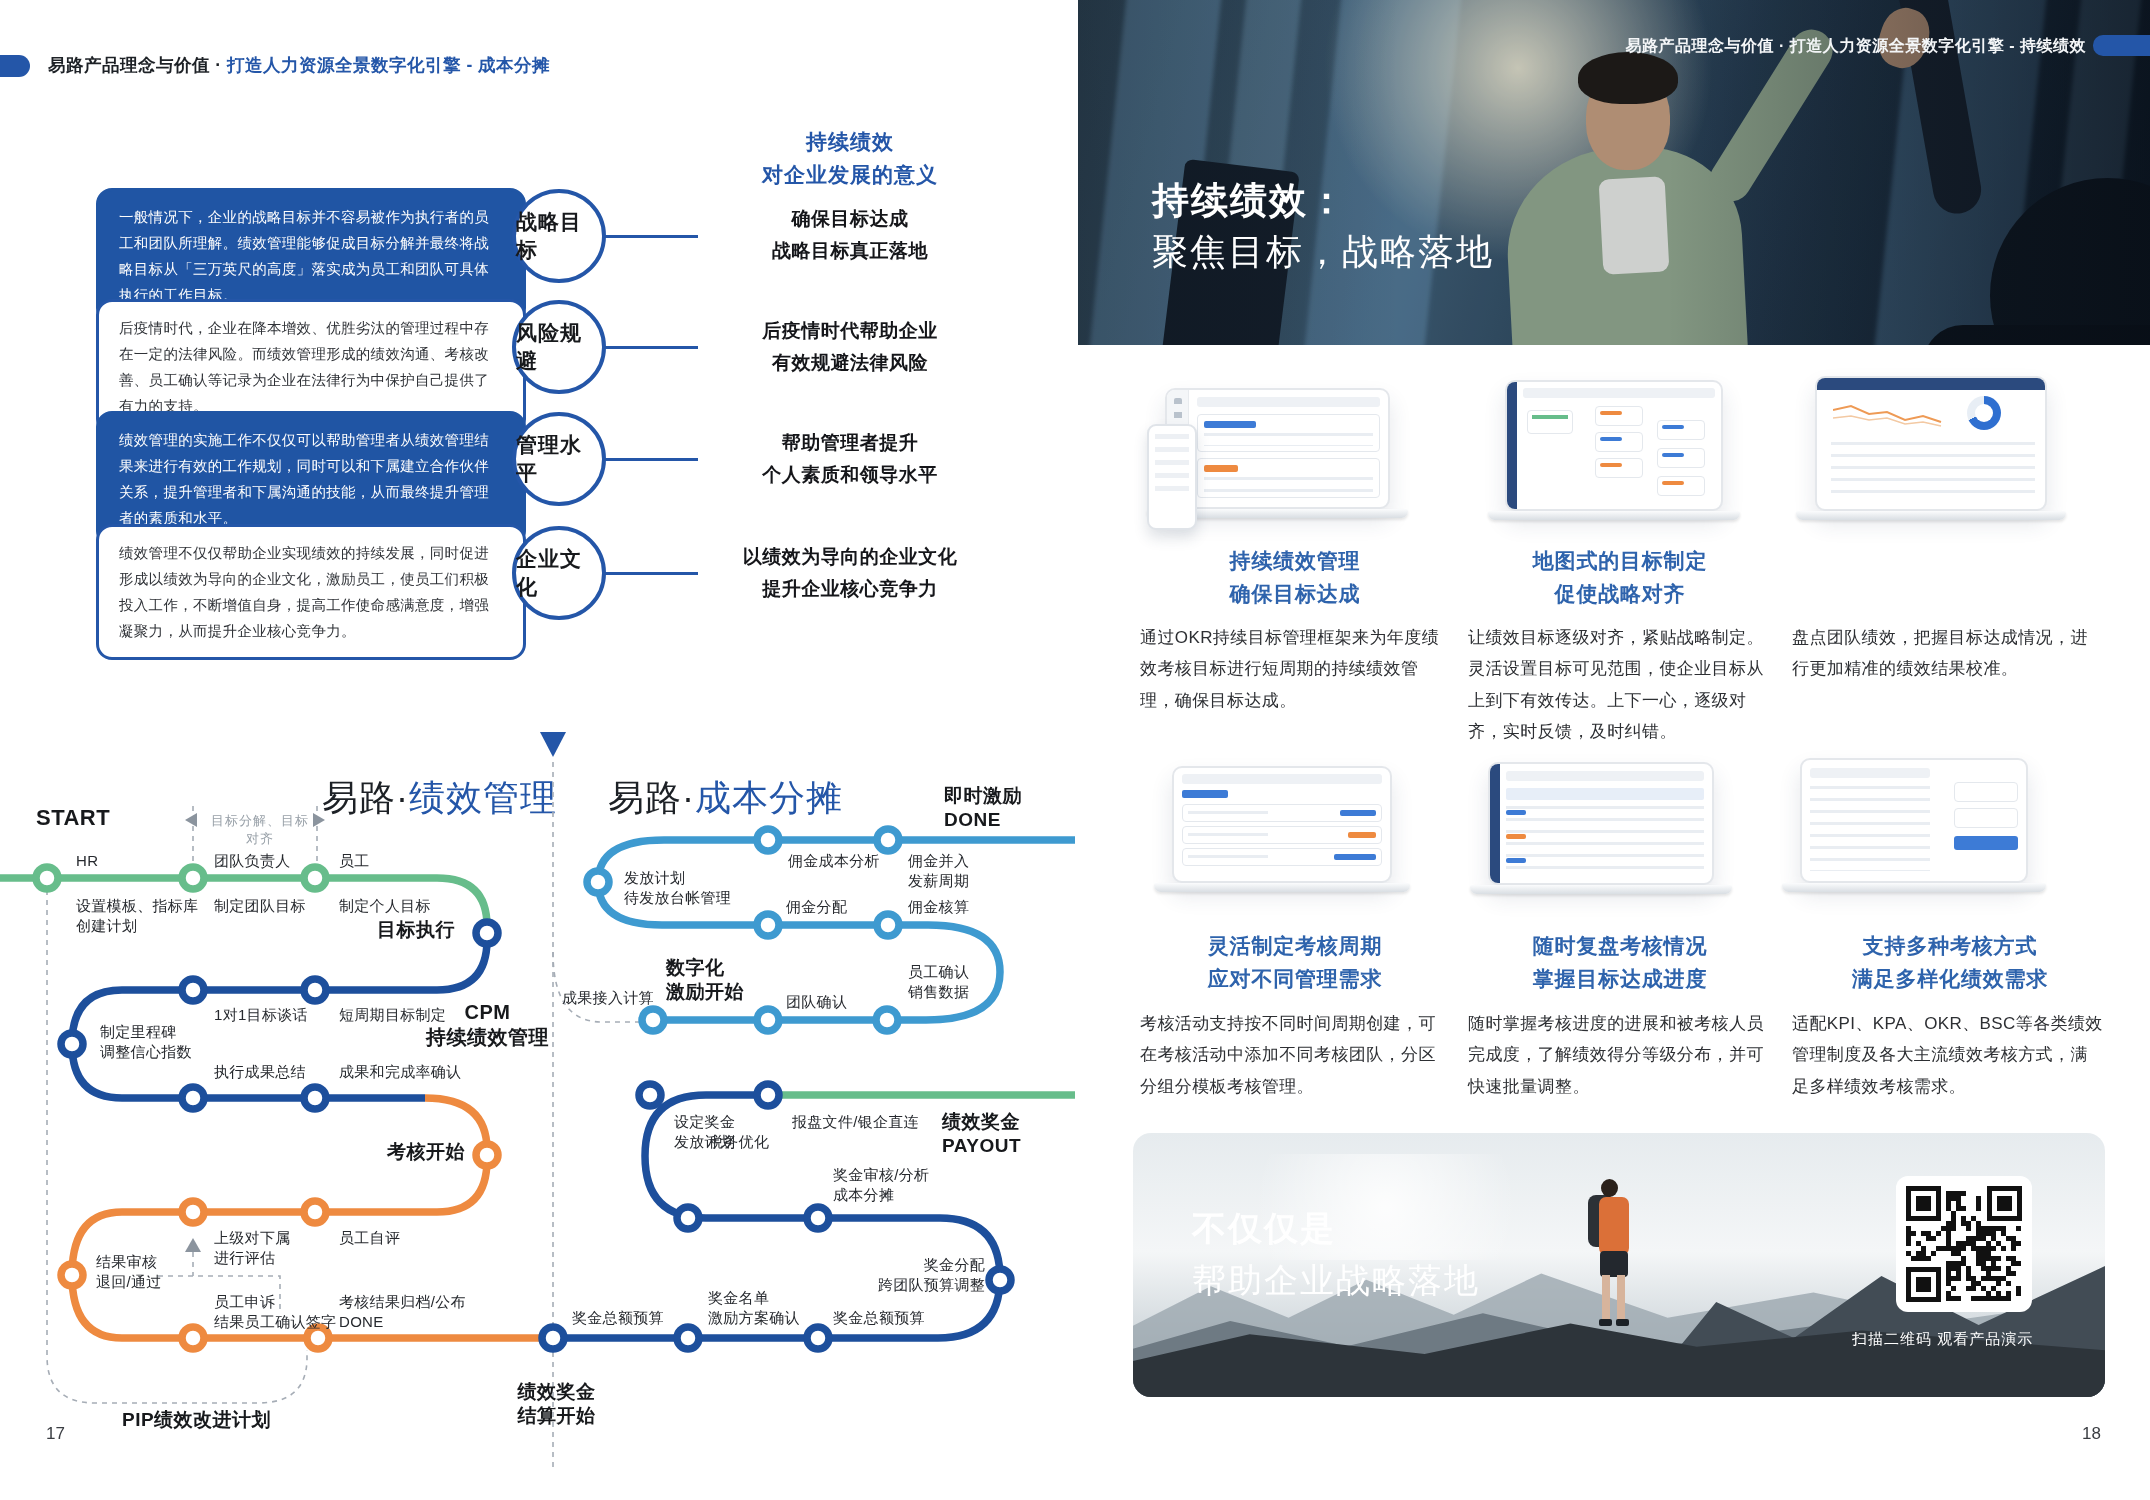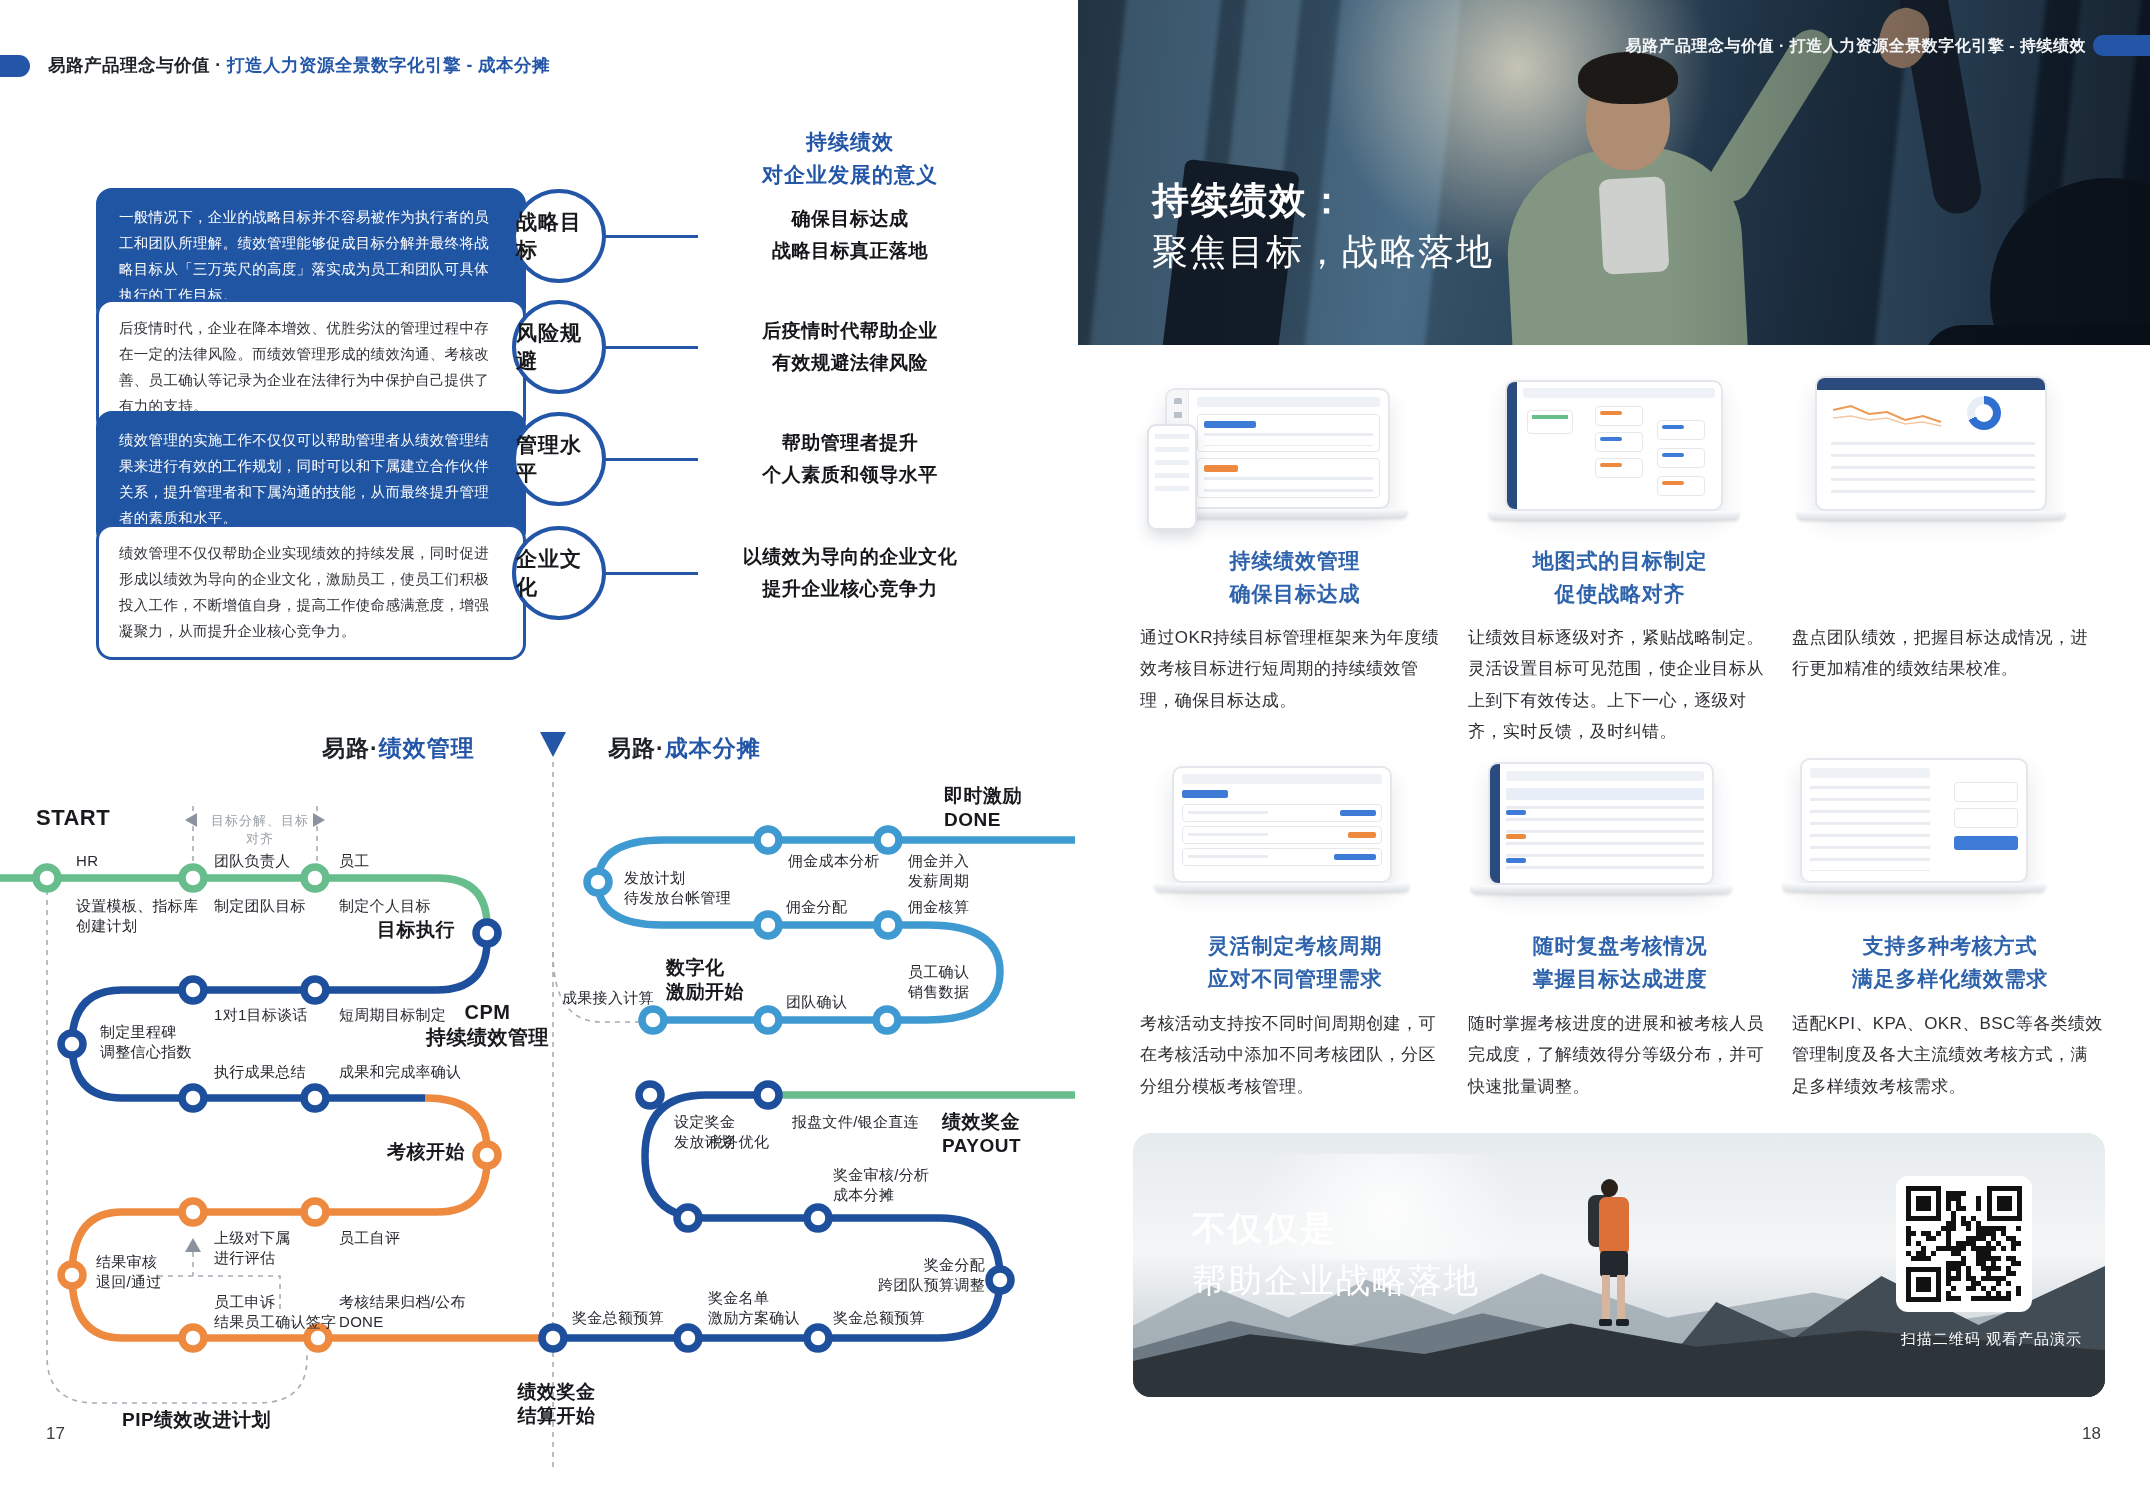--- a/index.html
+++ b/index.html
@@ -23,21 +23,21 @@
              border-radius:50%; display:flex; align-items:center; justify-content:center;
              font-size:21px; font-weight:bold; color:#17191c; letter-spacing:1px; z-index:3; }
   .bconn { position:absolute; left:602px; width:96px; height:3px; background:#2456A8; }
   .bval { position:absolute; left:690px; width:320px; text-align:center; font-size:19px; font-weight:bold;
           color:#15161a; line-height:1.7; letter-spacing:.5px; }
   .btitle { position:absolute; left:690px; top:126px; width:320px; text-align:center; font-size:21px;
             font-weight:bold; color:#2456A8; line-height:1.55; letter-spacing:1px; }
 
   
   .flowsvg { position:absolute; left:0; top:700px; }
-  .ftitle { position:absolute; font-size:23px; font-weight:bold; letter-spacing:1px; }
+  .ftitle { position:absolute; font-size:36px; font-weight:normal; letter-spacing:1px;margin-top:41px; }
   .ftitle .blk { color:#1d2126; } .ftitle .blu { color:#2456A8; }
   .fl { position:absolute; font-size:15px; color:#26292e; line-height:1.3; white-space:pre-line; letter-spacing:.3px; }
   .flb { position:absolute; font-size:19px; font-weight:bold; color:#17191c; line-height:1.25; white-space:pre-line; letter-spacing:.5px; }
   .flg { position:absolute; font-size:13px; color:#98a0a8; letter-spacing:1px; }
   .pageno { position:absolute; font-size:17px; color:#3a3d42; }
 
   
   .hero { position:absolute; left:1078px; top:0; width:1072px; height:345px; overflow:hidden;
           background:linear-gradient(105deg,#2e4250 0%,#3c586d 34%,#24384a 60%,#101c28 100%); }
   .wstrip { position:absolute; top:-20px; bottom:-20px; transform:skewX(-6deg); filter:blur(2px); }
@@ -80,21 +80,21 @@
   .banner { position:absolute; left:1133px; top:1133px; width:972px; height:264px; border-radius:18px; overflow:hidden;
             background:linear-gradient(180deg,#e6ebee 0%,#f4f6f7 45%,#b7c2c9 100%); }
   .bn { position:absolute; }
   .bn-t1 { position:absolute; left:1192px; top:1206px; font-size:34px; font-weight:bold; color:#fff; letter-spacing:2px; z-index:6; }
   .bn-t2 { position:absolute; left:1192px; top:1258px; font-size:34px; font-weight:500; color:#fff; letter-spacing:2px; z-index:6; }
   .qrbox { position:absolute; left:1896px; top:1176px; width:136px; height:136px; background:#fff; border-radius:12px; z-index:6; }
   .qrgrid { position:absolute; left:10px; top:10px; width:116px; height:116px; }
   .qrgrid i { position:absolute; width:5px; height:5px; background:#111; }
   .finder { position:absolute; width:35px; height:35px; border:5px solid #111; }
   .finder:after { content:""; position:absolute; left:5px; top:5px; width:15px; height:15px; background:#111; }
-  .qrcap { position:absolute; left:1852px; top:1330px; width:230px; text-align:right; font-size:15px; color:#fff; letter-spacing:1px; z-index:6; }
+  .qrcap { position:absolute; left:1852px; top:1330px; width:230px; text-align:left; font-size:15px; color:#fff; letter-spacing:1px; z-index:6; }
 </style>
 </head>
 <body>
 
 <div id="stage">
 
   <div class="hdr-tab-l"></div>
   <div class="hdr-l">
     <span class="blk">易路产品理念与价值 · </span><span class="blu">打造人力资源全景数字化引擎 - 成本分摊</span>
   </div>

